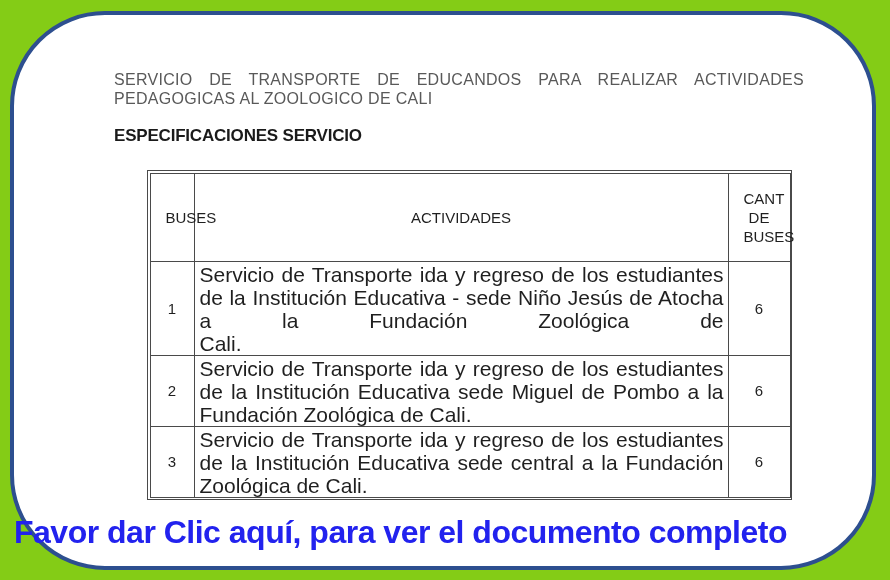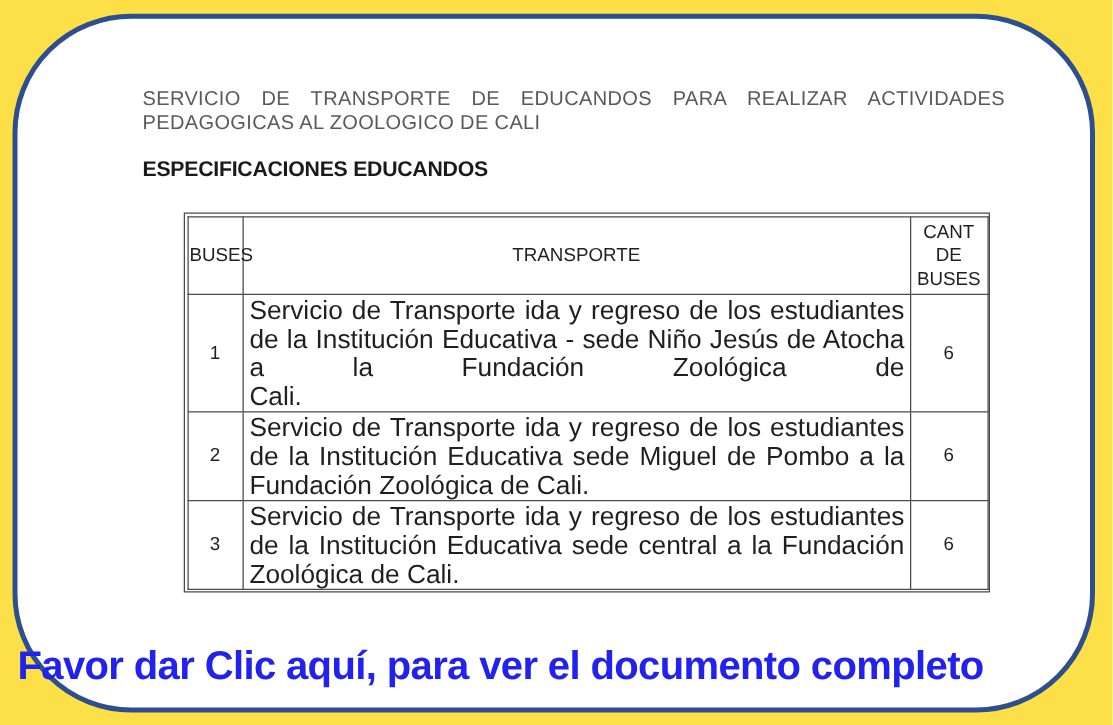--- a/index.html
+++ b/index.html
@@ -2,21 +2,21 @@
 <html><head>
 <meta charset="utf-8">
 <style>
   * { margin: 0; padding: 0; box-sizing: border-box; }
   html, body { background: #ffffff; }
   body {
     width: 890px; height: 580px;
     font-family: "Liberation Sans", sans-serif;
     position: relative; overflow: hidden;
   }
-  .canvas { position: absolute; inset: 0; background: #fde047; }
+  .canvas { position: absolute; inset: 0; background: #84cc16; }
 
   
   .frame {
     position: absolute;
     left: 10px; top: 11px;
     width: 866px; height: 559px;
     border: 4px solid #2d4f8f;
     border-radius: 95px;
     background: #ffffff;
   }
@@ -57,21 +57,21 @@
   }
   col.c-item { width: 44px; }
   col.c-desc { width: 534px; }
   col.c-qty  { width: 62px; }
   th, td { border: 1.5px solid #4a4a4a; font-weight: normal; }
   thead th {
     height: 62px;
     font-size: 15px;
     line-height: 19px;
     vertical-align: middle;
-    padding: 1px;
+    padding: 15px;
     margin-left: 34px;
   }
   tr.row-1 td { height: 89px; }
   tr.row-2 td { height: 61px; }
   tr.row-3 td { height: 66px; }
   td.item, td.qty {
     text-align: center;
     vertical-align: middle;
     font-size: 15px;
   }
@@ -100,33 +100,33 @@
 </style>
 </head>
 <body>
 
 <div class="canvas">
   <div class="frame">
 
     <div class="doc">
       <p class="title">SERVICIO DE TRANSPORTE DE EDUCANDOS PARA REALIZAR ACTIVIDADES PEDAGOGICAS AL ZOOLOGICO DE CALI</p>
 
-      <h2 class="subtitle">ESPECIFICACIONES EDUCANDOS</h2>
+      <h2 class="subtitle">ESPECIFICACIONES SERVICIO</h2>
 
       <div class="table-wrap">
         <table>
           <colgroup>
             <col class="c-item">
               <col class="c-desc">
               <col class="c-qty">
           </colgroup>
           <thead>
             <tr>
               <th>BUSES</th>
-              <th>TRANSPORTE</th>
+              <th>ACTIVIDADES</th>
               <th>CANT DE BUSES</th>
             </tr>
           </thead>
           <tbody>
             <tr class="row-1">
               <td class="item">1</td>
               <td class="desc forced">Servicio de Transporte ida y regreso de los estudiantes de la Institución Educativa - sede Niño Jesús de Atocha  a la Fundación Zoológica de
 Cali.</td>
               <td class="qty">6</td>
             </tr>

